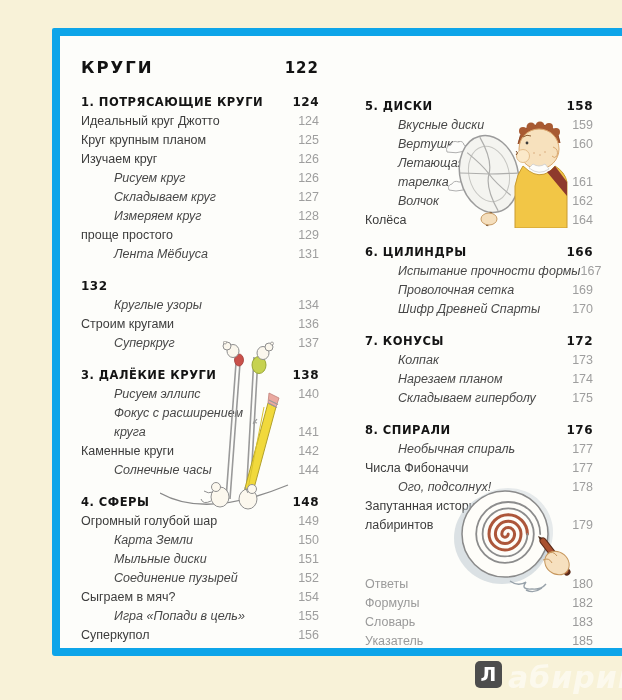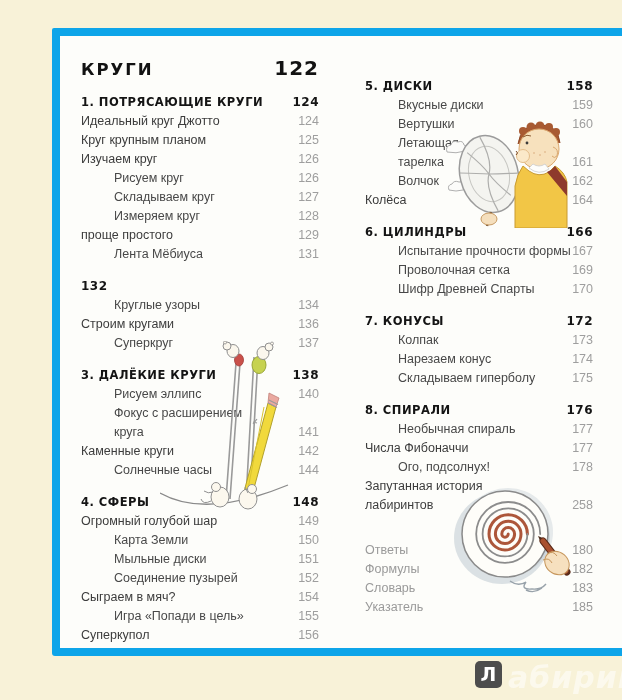--- a/index.html
+++ b/index.html
@@ -8,41 +8,41 @@
     background:#f8f2d8;
     font-family:"Liberation Sans", sans-serif;
   }
   .page{
     position:absolute;left:52px;top:28px;width:616px;height:628px;
     box-sizing:border-box;background:#fdfdfa;
     border:8px solid #0ea5e9;border-radius:2px 4px 3px 3px;
   }
   .col{position:absolute;top:0;}
   .col-left{left:21px;width:238px;padding-top:20px;}
-  .col-right{left:305px;width:228px;padding-top:28px;}
+  .col-right{left:305px;width:228px;padding-top:48px;}
   .row{
     display:flex;justify-content:space-between;align-items:baseline;
     height:19px;font-size:12.5px;color:#3c3c3c;line-height:19px;
   }
   .row .label{white-space:nowrap;}
   .row .num{color:#9e9e9e;font-size:12.5px;}
   .row.title{
     height:24px;line-height:24px;font-family:"DejaVu Sans",sans-serif;
     font-weight:700;font-size:16.5px;letter-spacing:2px;color:#121212;
   }
-  .row.title .num{color:#121212;font-weight:700;font-size:20px;letter-spacing:1px;}
+  .row.title .num{color:#121212;font-weight:700;font-size:15px;letter-spacing:1px;}
   .row.header{
     margin-top:12px;height:20px;line-height:20px;
     font-family:"DejaVu Sans",sans-serif;font-weight:700;
     font-size:11.5px;letter-spacing:.5px;color:#141414;align-items:flex-end;
   }
   .row.header .num{color:#141414;font-weight:700;font-size:12px;}
-  .row.sub .label{margin-left:33px;color:#484848;}
+  .row.sub .label{margin-left:33px;font-style:italic;color:#484848;}
   .row.appendix .label,.row.appendix .num{color:#9a9a9a;}
-  .row:not(.appendix) + .row.appendix{margin-top:26px;}
+  .row:not(.appendix) + .row.appendix{margin-top:40px;}
   .illo{position:absolute;pointer-events:none;}
   .wm{position:absolute;left:475px;top:661px;display:flex;align-items:flex-start;}
   .wm-box{
     width:27px;height:27px;background:#4d4d4d;border-radius:5px;
     color:#ffffff;font-weight:700;font-size:19px;line-height:27px;
     text-align:center;font-family:"DejaVu Sans",sans-serif;
   }
   .wm-text{
     margin-left:6px;font-family:"DejaVu Sans",sans-serif;font-weight:700;
     font-style:italic;font-size:30px;line-height:34px;
@@ -214,21 +214,21 @@
   </div>
       <div class="row header">
     <span class="label">7. КОНУСЫ</span>
     <span class="num">172</span>
   </div>
       <div class="row sub">
     <span class="label">Колпак</span>
     <span class="num">173</span>
   </div>
       <div class="row sub">
-    <span class="label">Нарезаем конус</span>
+    <span class="label">Нарезаем планом</span>
     <span class="num">174</span>
   </div>
       <div class="row sub">
     <span class="label">Складываем гиперболу</span>
     <span class="num">175</span>
   </div>
       <div class="row header">
     <span class="label">8. СПИРАЛИ</span>
     <span class="num">176</span>
   </div>
@@ -243,21 +243,21 @@
       <div class="row sub">
     <span class="label">Ого, подсолнух!</span>
     <span class="num">178</span>
   </div>
       <div class="row item">
     <span class="label">Запутанная история</span>
 
   </div>
       <div class="row item cont">
     <span class="label">лабиринтов</span>
-    <span class="num">258</span>
+    <span class="num">179</span>
   </div>
       <div class="row appendix">
     <span class="label">Ответы</span>
     <span class="num">180</span>
   </div>
       <div class="row appendix">
     <span class="label">Формулы</span>
     <span class="num">182</span>
   </div>
       <div class="row appendix">

